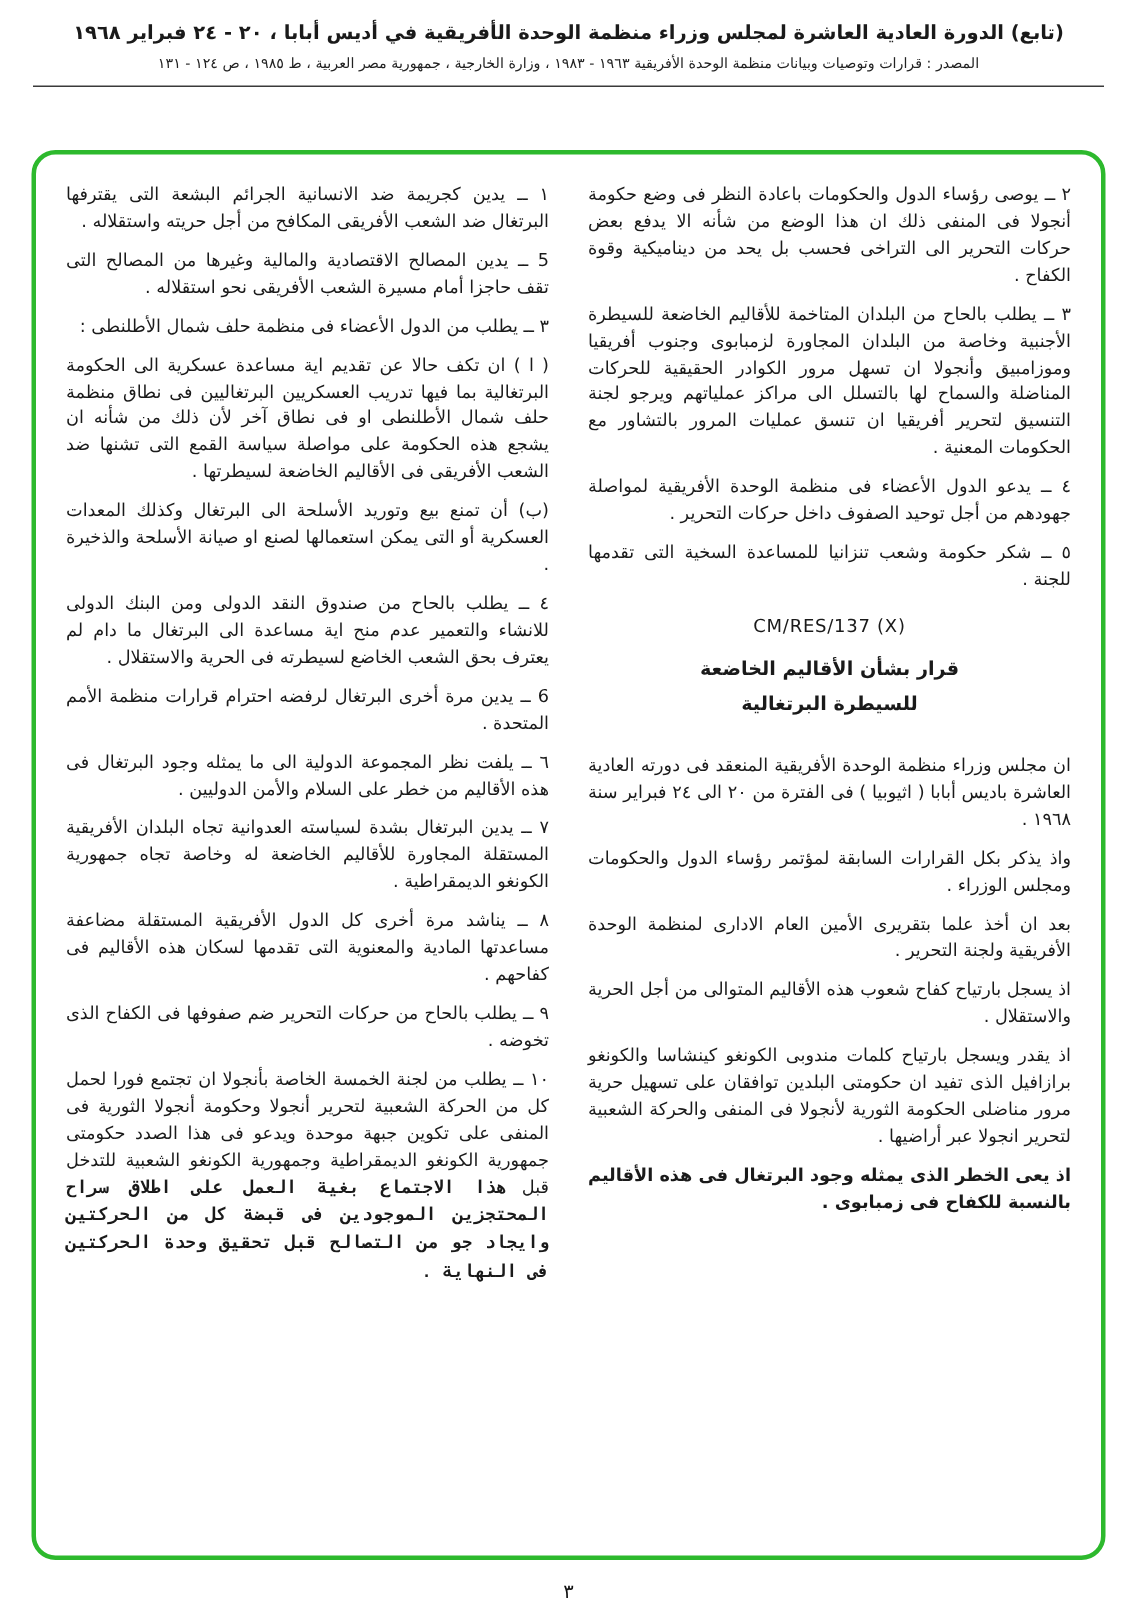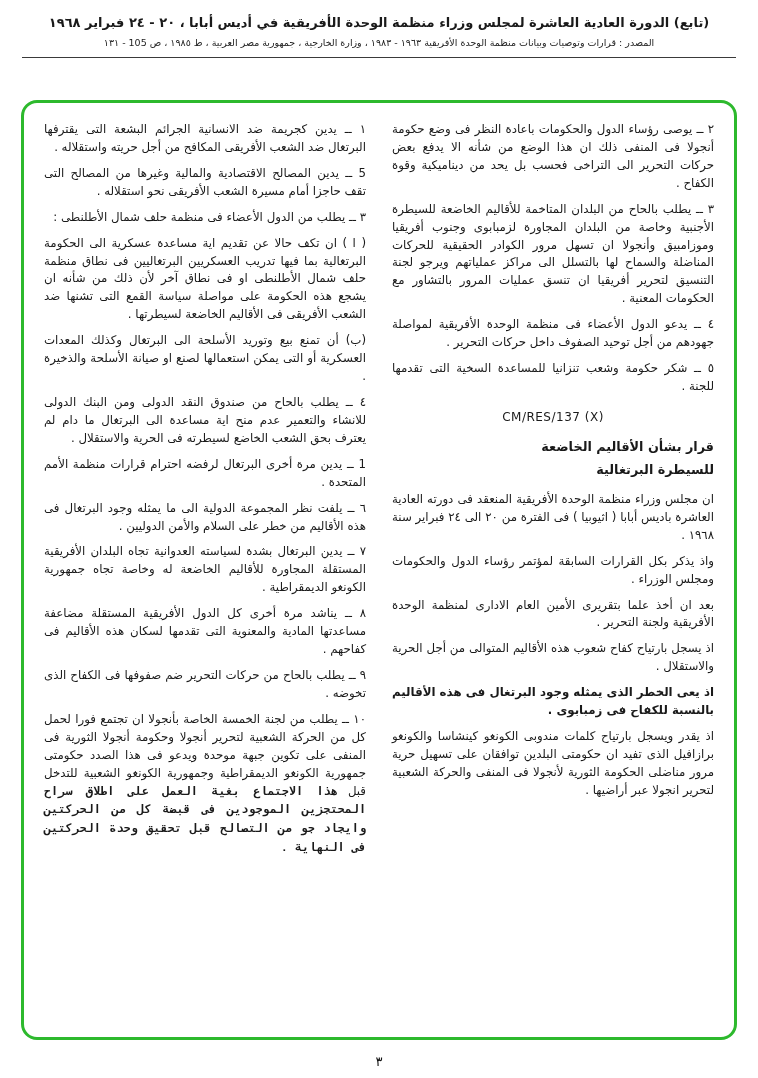--- a/index.html
+++ b/index.html
@@ -27,65 +27,65 @@
   .columns { display: flex; gap: 26px; height: 100%; }
   .col { flex: 1 1 0; font-size: 11.8px; line-height: 1.52; text-align: justify; }
 
   .para { margin: 0 0 8px 0; }
   .para.bold { font-weight: bold; }
   .cm-ref {
     direction: ltr; text-align: center;
     font-size: 12px; letter-spacing: 0.5px;
     margin: 12px 0 10px 0;
   }
-  .res-heading { font-weight: bold; font-size: 12.8px; line-height: 1.75; margin: 2px 0 10px 0; }
+  .res-heading { text-align: center; font-weight: bold; font-size: 12.8px; line-height: 1.75; margin: 2px 0 21px 0; }
   .bold-span { font-weight: bold; font-family: Liberation Mono, monospace; }
 
   .page-number { position: absolute; bottom: 9px; left: 0; right: 0; text-align: center; font-size: 13px; color: #111; }
 </style>
 </head>
 <body>
 
 <div class="page">
 
   <div class="header">
     <div class="header-title">(تابع) الدورة العادية العاشرة لمجلس وزراء منظمة الوحدة الأفريقية في أديس أبابا ، ٢٠ - ٢٤ فبراير ١٩٦٨</div>
-    <div class="header-source">المصدر : قرارات وتوصيات وبيانات منظمة الوحدة الأفريقية ١٩٦٣ - ١٩٨٣ ، وزارة الخارجية ، جمهورية مصر العربية ، ط ١٩٨٥ ، ص 105 - ١٣١</div>
+    <div class="header-source">المصدر : قرارات وتوصيات وبيانات منظمة الوحدة الأفريقية ١٩٦٣ - ١٩٨٣ ، وزارة الخارجية ، جمهورية مصر العربية ، ط ١٩٨٥ ، ص ١٢٤ - ١٣١</div>
     <hr class="header-rule">
   </div>
 
   <div class="frame" style="border-color: rgb(45, 185, 45);">
     <div class="columns">
 
       <div class="col">
         <p class="para">٢ ــ يوصى رؤساء الدول والحكومات باعادة النظر فى وضع حكومة أنجولا فى المنفى ذلك ان هذا الوضع من شأنه الا يدفع بعض حركات التحرير الى التراخى فحسب بل يحد من ديناميكية وقوة الكفاح .</p>
         <p class="para">٣ ــ يطلب بالحاح من البلدان المتاخمة للأقاليم الخاضعة للسيطرة الأجنبية وخاصة من البلدان المجاورة لزمبابوى وجنوب أفريقيا وموزامبيق وأنجولا ان تسهل مرور الكوادر الحقيقية للحركات المناضلة والسماح لها بالتسلل الى مراكز عملياتهم ويرجو لجنة التنسيق لتحرير أفريقيا ان تنسق عمليات المرور بالتشاور مع الحكومات المعنية .</p>
         <p class="para">٤ ــ يدعو الدول الأعضاء فى منظمة الوحدة الأفريقية لمواصلة جهودهم من أجل توحيد الصفوف داخل حركات التحرير .</p>
         <p class="para">٥ ــ شكر حكومة وشعب تنزانيا للمساعدة السخية التى تقدمها للجنة .</p>
         <div class="cm-ref">CM/RES/137  (X)</div>
         <div class="res-heading">
           <div>قرار بشأن الأقاليم الخاضعة</div>
           <div>للسيطرة البرتغالية</div>
         </div>
         <p class="para">ان مجلس وزراء منظمة الوحدة الأفريقية المنعقد فى دورته العادية العاشرة باديس أبابا ( اثيوبيا ) فى الفترة من ٢٠ الى ٢٤ فبراير سنة ١٩٦٨ .</p>
         <p class="para">واذ يذكر بكل القرارات السابقة لمؤتمر رؤساء الدول والحكومات ومجلس الوزراء .</p>
         <p class="para">بعد ان أخذ علما بتقريرى الأمين العام الادارى لمنظمة الوحدة الأفريقية ولجنة التحرير .</p>
         <p class="para">اذ يسجل بارتياح كفاح شعوب هذه الأقاليم المتوالى من أجل الحرية والاستقلال .</p>
+        <p class="para">اذ يقدر ويسجل بارتياح كلمات مندوبى الكونغو كينشاسا والكونغو برازافيل الذى تفيد ان حكومتى البلدين توافقان على تسهيل حرية مرور مناضلى الحكومة الثورية لأنجولا فى المنفى والحركة الشعبية لتحرير انجولا عبر أراضيها .</p>
         <p class="para bold">اذ يعى الخطر الذى يمثله وجود البرتغال فى هذه الأقاليم بالنسبة للكفاح فى زمبابوى .</p>
-        <p class="para">اذ يقدر ويسجل بارتياح كلمات مندوبى الكونغو كينشاسا والكونغو برازافيل الذى تفيد ان حكومتى البلدين توافقان على تسهيل حرية مرور مناضلى الحكومة الثورية لأنجولا فى المنفى والحركة الشعبية لتحرير انجولا عبر أراضيها .</p>
       </div>
 
       <div class="col">
         <p class="para">١ ــ يدين كجريمة ضد الانسانية الجرائم البشعة التى يقترفها البرتغال ضد الشعب الأفريقى المكافح من أجل حريته واستقلاله .</p>
         <p class="para">5 ــ يدين المصالح الاقتصادية والمالية وغيرها من المصالح التى تقف حاجزا أمام مسيرة الشعب الأفريقى نحو استقلاله .</p>
         <p class="para">٣ ــ يطلب من الدول الأعضاء فى منظمة حلف شمال الأطلنطى :</p>
         <p class="para">( ا ) ان تكف حالا عن تقديم اية مساعدة عسكرية الى الحكومة البرتغالية بما فيها تدريب العسكريين البرتغاليين فى نطاق منظمة حلف شمال الأطلنطى او فى نطاق آخر لأن ذلك من شأنه ان يشجع هذه الحكومة على مواصلة سياسة القمع التى تشنها ضد الشعب الأفريقى فى الأقاليم الخاضعة لسيطرتها .</p>
         <p class="para">(ب) أن تمنع بيع وتوريد الأسلحة الى البرتغال وكذلك المعدات العسكرية أو التى يمكن استعمالها لصنع او صيانة الأسلحة والذخيرة .</p>
         <p class="para">٤ ــ يطلب بالحاح من صندوق النقد الدولى ومن البنك الدولى للانشاء والتعمير عدم منح اية مساعدة الى البرتغال ما دام لم يعترف بحق الشعب الخاضع لسيطرته فى الحرية والاستقلال .</p>
-        <p class="para">1 ــ يدين مرة أخرى البرتغال لرفضه احترام قرارات منظمة الأمم المتحدة .</p>
+        <p class="para">6 ــ يدين مرة أخرى البرتغال لرفضه احترام قرارات منظمة الأمم المتحدة .</p>
         <p class="para">٦ ــ يلفت نظر المجموعة الدولية الى ما يمثله وجود البرتغال فى هذه الأقاليم من خطر على السلام والأمن الدوليين .</p>
         <p class="para">٧ ــ يدين البرتغال بشدة لسياسته العدوانية تجاه البلدان الأفريقية المستقلة المجاورة للأقاليم الخاضعة له وخاصة تجاه جمهورية الكونغو الديمقراطية .</p>
         <p class="para">٨ ــ يناشد مرة أخرى كل الدول الأفريقية المستقلة مضاعفة مساعدتها المادية والمعنوية التى تقدمها لسكان هذه الأقاليم فى كفاحهم .</p>
         <p class="para">٩ ــ يطلب بالحاح من حركات التحرير ضم صفوفها فى الكفاح الذى تخوضه .</p>
         <p class="para"><span>١٠ ــ يطلب من لجنة الخمسة الخاصة بأنجولا ان تجتمع فورا لحمل كل من الحركة الشعبية لتحرير أنجولا وحكومة أنجولا الثورية فى المنفى على تكوين جبهة موحدة ويدعو فى هذا الصدد حكومتى جمهورية الكونغو الديمقراطية وجمهورية الكونغو الشعبية للتدخل قبل</span> <span class="bold-span">هذا الاجتماع بغية العمل على اطلاق سراح المحتجزين الموجودين فى قبضة كل من الحركتين وايجاد جو من التصالح قبل تحقيق وحدة الحركتين فى النهاية .</span></p>
       </div>
 
     </div>
   </div>
 

